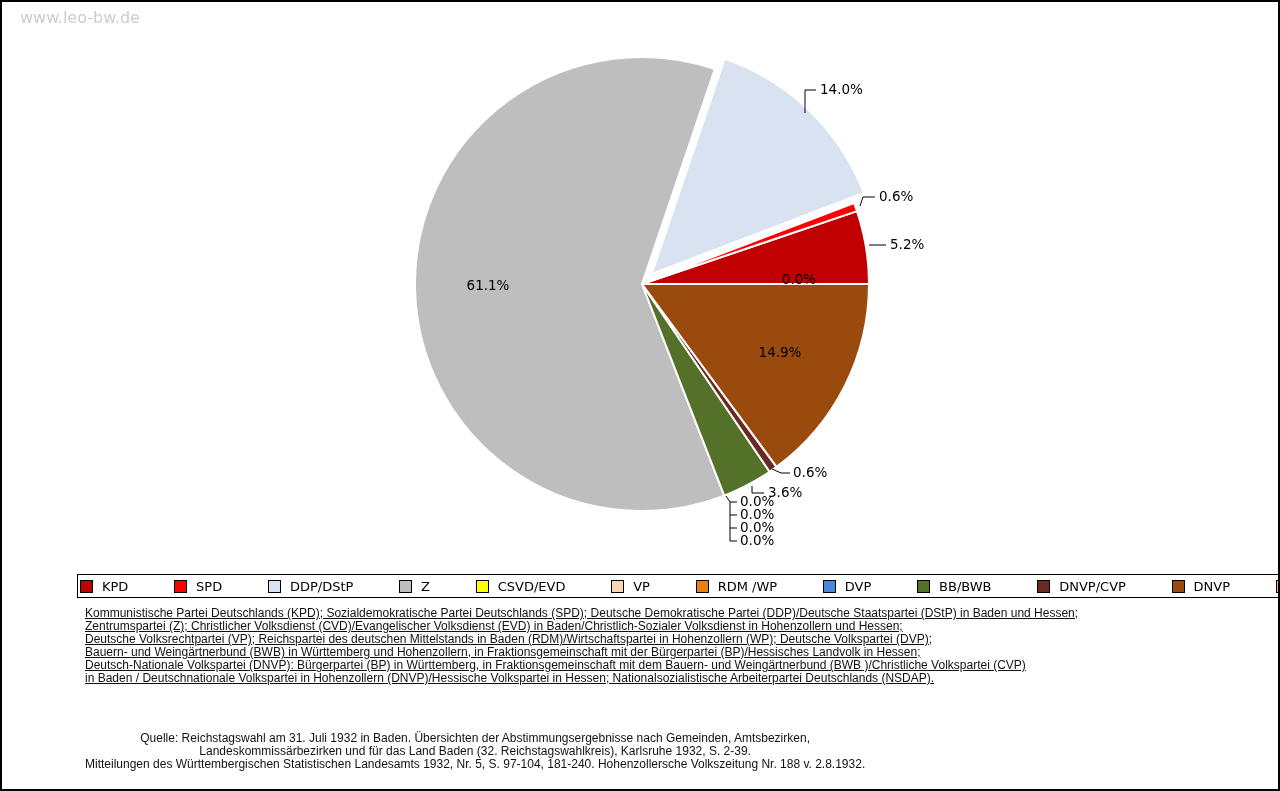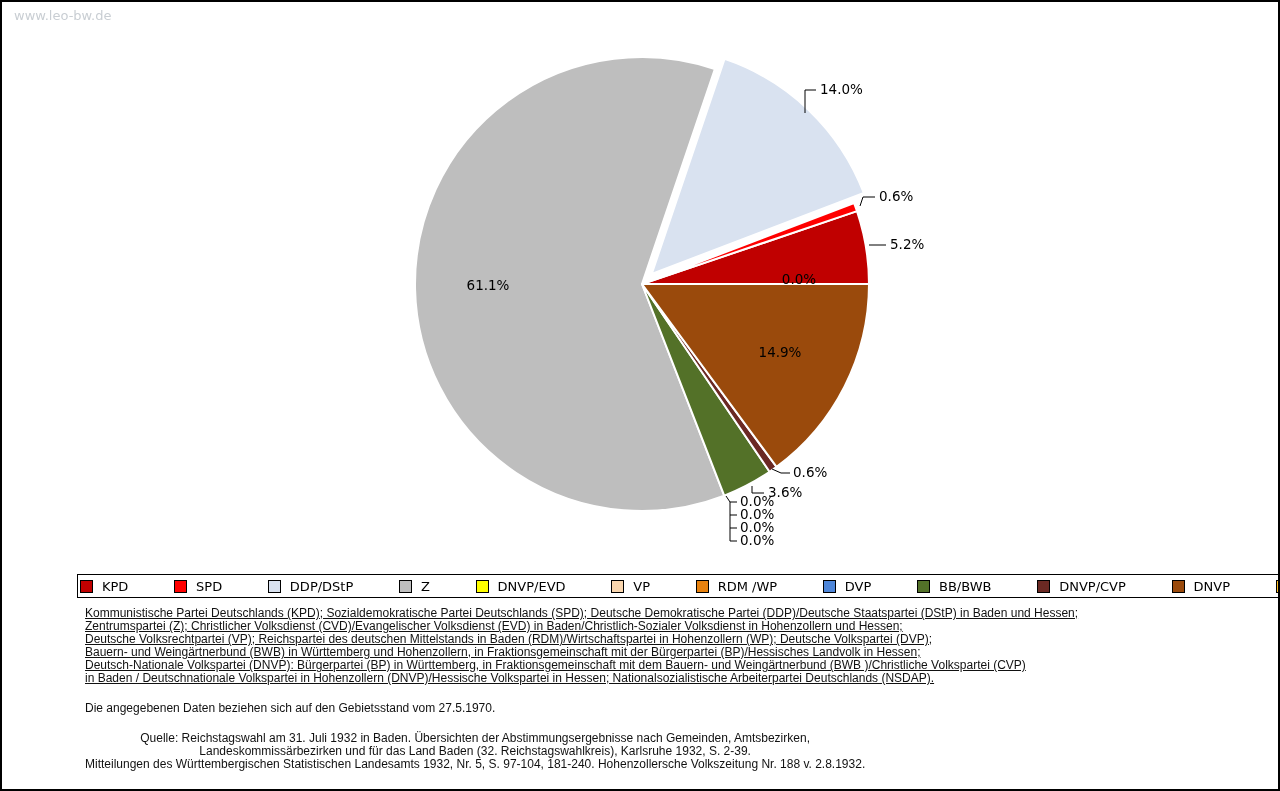--- a/index.html
+++ b/index.html
@@ -2,21 +2,21 @@
 <html><head>
 <meta charset="utf-8">
 <style>
   html,body{margin:0;padding:0;background:#fff;}
   .canvas{
     position:relative;width:1280px;height:791px;box-sizing:border-box;
     background:#ffffff;border:2px solid #000;overflow:hidden;
     font-family:"DejaVu Sans",sans-serif;color:#000;
   }
   .watermark{
-    position:absolute;left:12px;top:6px;font-size:13px;color:#c9ced3;
+    position:absolute;left:18px;top:6px;font-size:16px;color:#c9ced3;
     font-family:"DejaVu Sans",sans-serif;
   }
   .title{
     position:absolute;left:0;top:4px;width:100%;text-align:center;
     font-size:17px;color:#000;
   }
   svg.pie{position:absolute;left:0;top:0;}
   .legend{
     position:absolute;left:75px;top:572px;width:1280px;height:24px;
     box-sizing:border-box;border:1.5px solid #000;background:#fff;
@@ -86,21 +86,21 @@
       <span class="legend-item">
         <span class="swatch" style="background: rgb(217, 226, 240);"></span>
         <span>DDP/DStP</span>
       </span>
       <span class="legend-item">
         <span class="swatch" style="background: rgb(190, 190, 190);"></span>
         <span>Z</span>
       </span>
       <span class="legend-item">
         <span class="swatch" style="background: rgb(255, 255, 0);"></span>
-        <span>DNVP/EVD</span>
+        <span>CSVD/EVD</span>
       </span>
       <span class="legend-item">
         <span class="swatch" style="background: rgb(250, 214, 174);"></span>
         <span>VP</span>
       </span>
       <span class="legend-item">
         <span class="swatch" style="background: rgb(232, 130, 14);"></span>
         <span>RDM /WP</span>
       </span>
       <span class="legend-item">
@@ -124,17 +124,16 @@
         <span>Sonstige</span>
       </span>
     </div>
 
   <div class="note party-note">Kommunistische Partei Deutschlands (KPD); Sozialdemokratische Partei Deutschlands (SPD); Deutsche Demokratische Partei (DDP)/Deutsche Staatspartei (DStP) in Baden und Hessen;
 Zentrumspartei (Z); Christlicher Volksdienst (CVD)/Evangelischer Volksdienst (EVD) in Baden/Christlich-Sozialer Volksdienst in Hohenzollern und Hessen;
 Deutsche Volksrechtpartei (VP); Reichspartei des deutschen Mittelstands in Baden (RDM)/Wirtschaftspartei in Hohenzollern (WP); Deutsche Volkspartei (DVP);
 Bauern- und Weingärtnerbund (BWB) in Württemberg und Hohenzollern, in Fraktionsgemeinschaft mit der Bürgerpartei (BP)/Hessisches Landvolk in Hessen;
 Deutsch-Nationale Volkspartei (DNVP): Bürgerpartei (BP) in Württemberg, in Fraktionsgemeinschaft mit dem Bauern- und Weingärtnerbund (BWB )/Christliche Volkspartei (CVP)
 in Baden / Deutschnationale Volkspartei in Hohenzollern (DNVP)/Hessische Volkspartei in Hessen; Nationalsozialistische Arbeiterpartei Deutschlands (NSDAP).</div>
-  <div class="note gebiet-note">Die angegebenen Daten beziehen sich auf den Gebietsstand vom 27.5.1970.</div>
   <div class="note quelle-note">Quelle: Reichstagswahl am 31. Juli 1932 in Baden. Übersichten der Abstimmungsergebnisse nach Gemeinden, Amtsbezirken,
 Landeskommissärbezirken und für das Land Baden (32. Reichstagswahlkreis), Karlsruhe 1932, S. 2-39.
 Mitteilungen des Württembergischen Statistischen Landesamts 1932, Nr. 5, S. 97-104, 181-240. Hohenzollersche Volkszeitung Nr. 188 v. 2.8.1932.</div>
 </div>
 
 </body></html>

